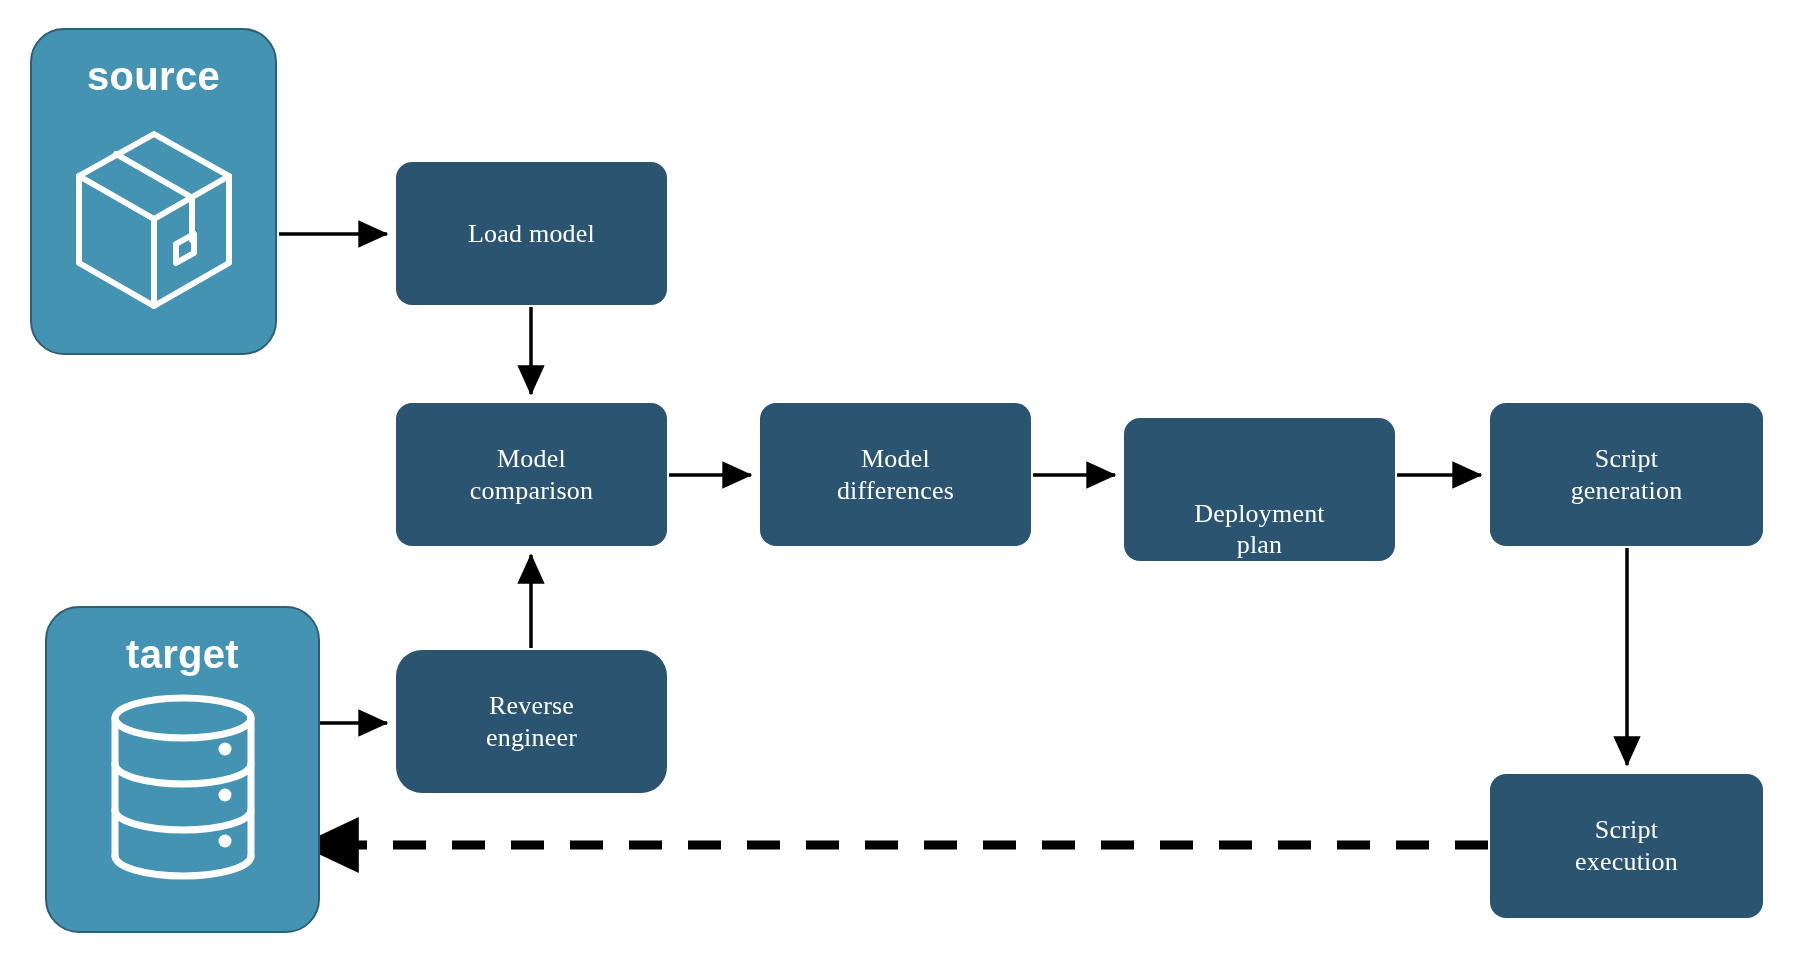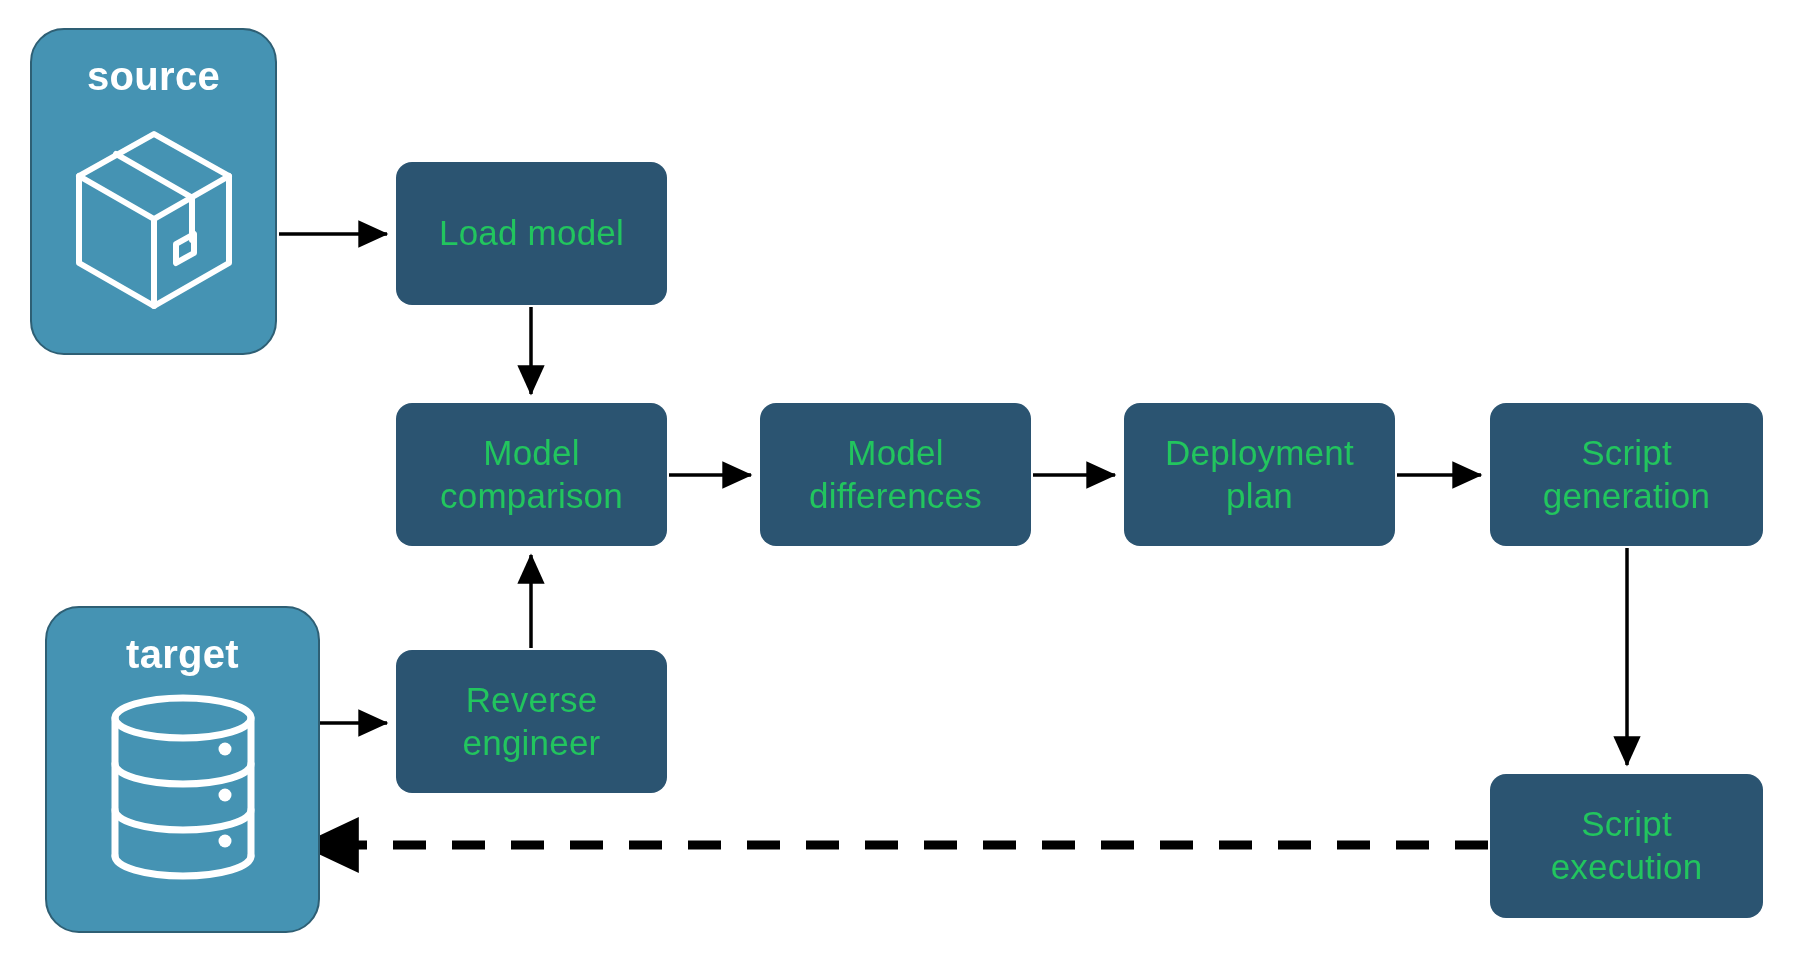--- a/index.html
+++ b/index.html
@@ -56,26 +56,27 @@
     position: absolute;
     background: #2b5471;
     border-radius: 16px;
     box-sizing: border-box;
     display: flex;
     align-items: center;
     justify-content: center;
     text-align: center;
   }
   .node-label {
-    color: #22c55e;
-    font-size: 35px;
+    color: #ffffff;
+    font-size: 26px;
     line-height: 1.22;
     letter-spacing: 0.2px;
     padding: 0 10px;
     white-space: pre-line;
+    font-family: Liberation Serif, serif;
   }
 </style>
 </head>
 <body>
 
 <div id="canvas">
 
   <svg id="edges" viewBox="0 0 1800 959" width="1800" height="959" xmlns="http://www.w3.org/2000/svg">
     <defs>
       <marker id="arrowhead" markerWidth="9" markerHeight="9" refX="8.2" refY="4.5" orient="auto" markerUnits="strokeWidth">
@@ -156,31 +157,31 @@
   <div class="node" style="left:396px; top:403px; width:271px; height:143px;">
     <span class="node-label">Model
 comparison</span>
   </div>
 
   <div class="node" style="left:760px; top:403px; width:271px; height:143px;">
     <span class="node-label">Model
 differences</span>
   </div>
 
-  <div class="node" style="left:1124px; top:403px; width:271px; height:143px;">
+  <div class="node" style="left:1124px; top:418px; width:271px; height:143px;align-items:flex-end;">
     <span class="node-label">Deployment
 plan</span>
   </div>
 
   <div class="node" style="left:1490px; top:403px; width:273px; height:143px;">
     <span class="node-label">Script
 generation</span>
   </div>
 
-  <div class="node" style="left:396px; top:650px; width:271px; height:143px;">
+  <div class="node" style="left:396px; top:650px; width:271px; height:143px;border-radius:26px;">
     <span class="node-label">Reverse
 engineer</span>
   </div>
 
   <div class="node" style="left:1490px; top:774px; width:273px; height:144px;">
     <span class="node-label">Script
 execution</span>
   </div>
 
 </div>

